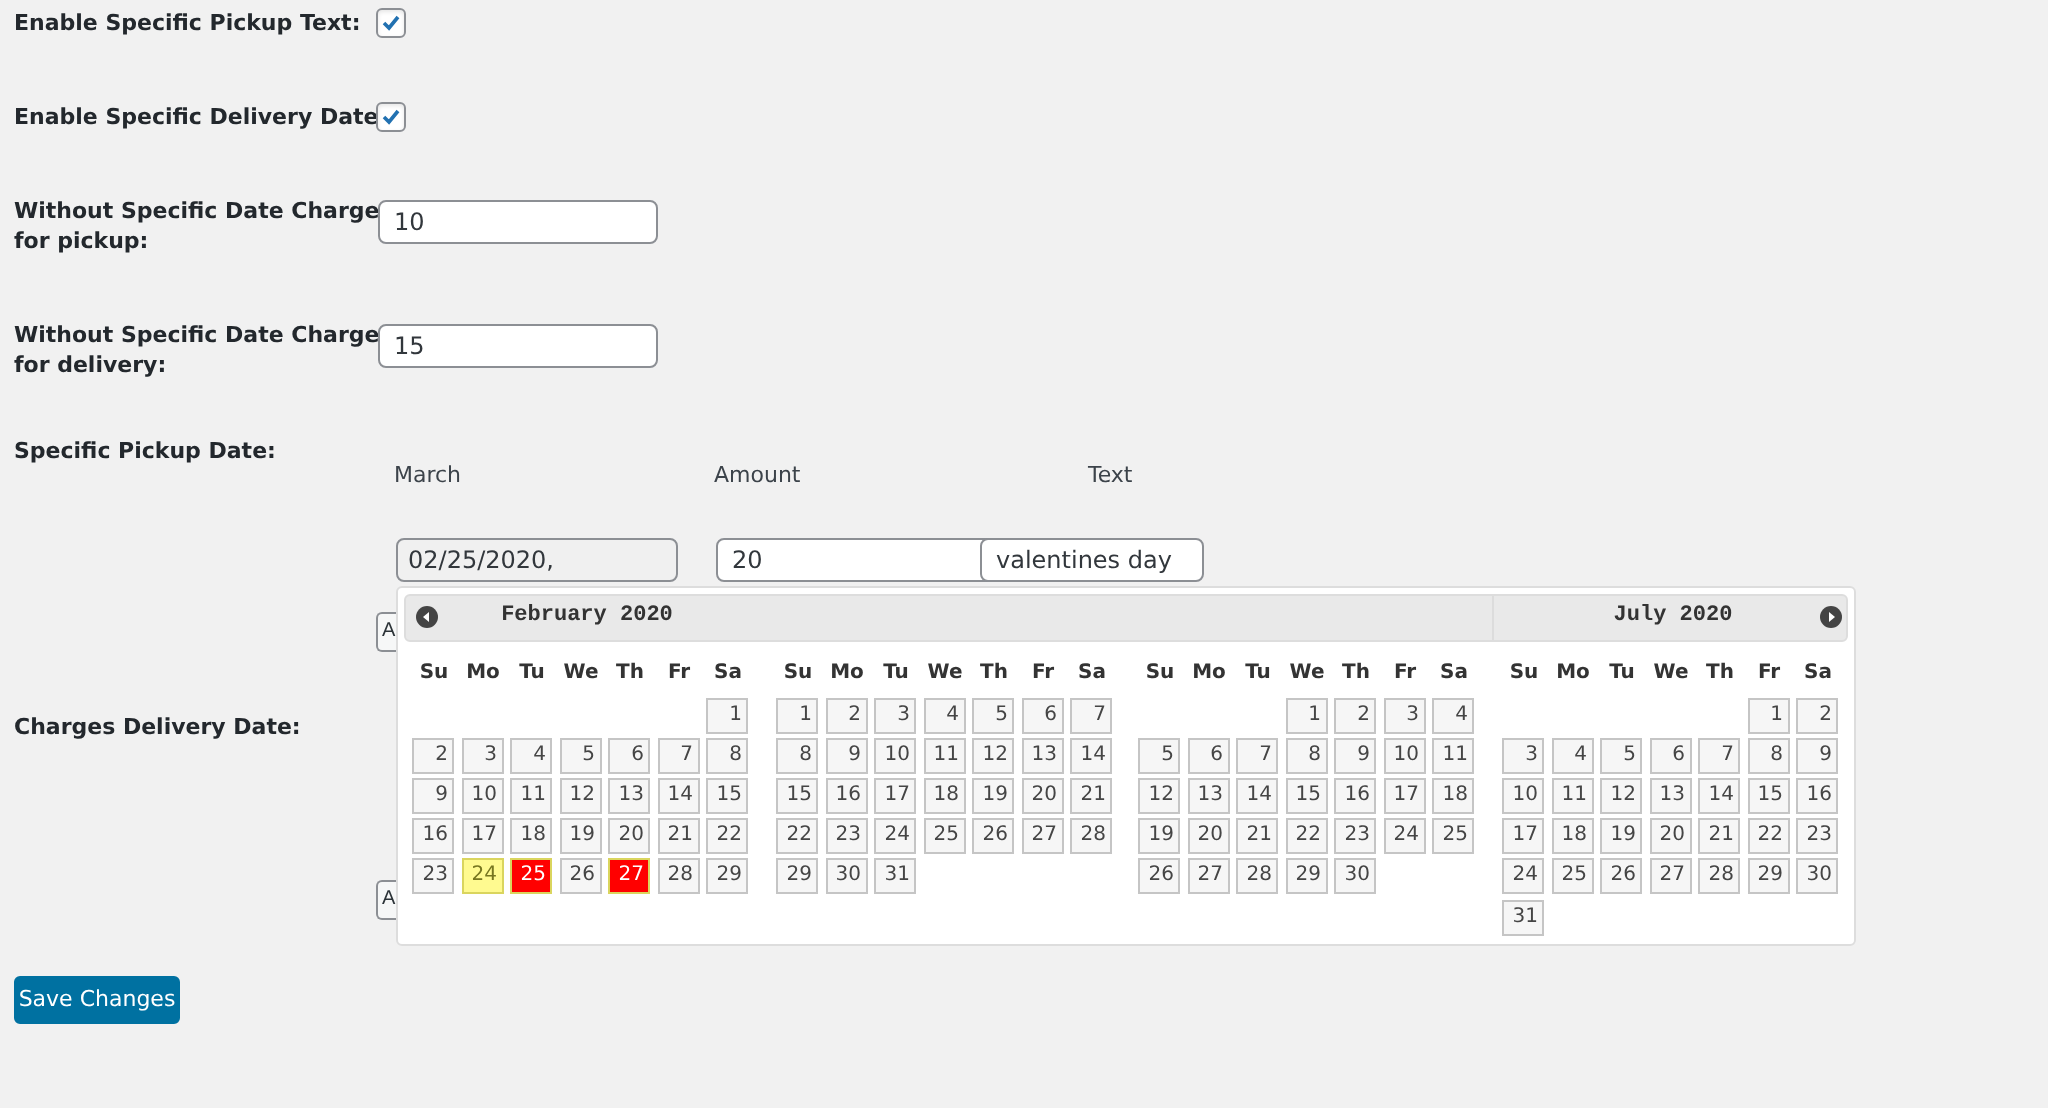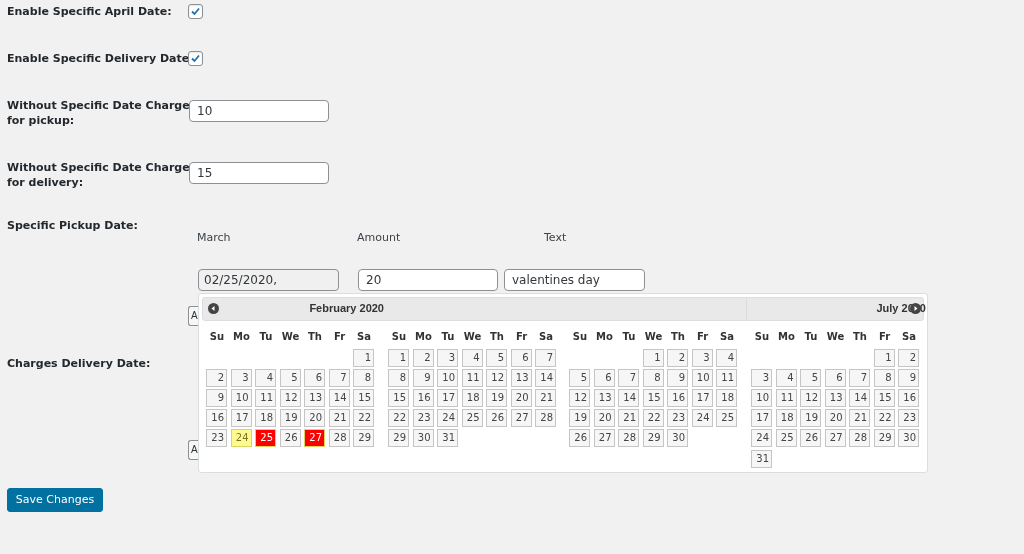--- a/index.html
+++ b/index.html
@@ -21,55 +21,55 @@
     font-size:12px; color:#32373c; font-family:"DejaVu Sans", sans-serif;
   }
   .txt.ro { background:#f0f0f0; }
   .colhdr { position:absolute; top:231px; font-size:11px; color:#3c434a; font-family:"DejaVu Sans", sans-serif; }
   .stub {
     position:absolute; left:188px; width:14px; height:20px; border:1px solid #8c8f94;
     border-right:none; background:#f6f7f7; box-sizing:border-box; font-size:10px;
     line-height:18px; padding-left:2px; color:#2c3338; border-radius:3px 0 0 3px;
   }
   .save {
-    position:absolute; left:7px; top:488px; width:96px; height:24px;
+    position:absolute; left:7px; top:488px; width:83px; height:24px;
     background:#0071a1; border:1px solid #0071a1; border-radius:3px; color:#fff;
     font-size:11px; line-height:22px; text-align:center; box-sizing:border-box;
     font-family:"DejaVu Sans", sans-serif;
   }
   
   .dp {
     position:absolute; left:198px; top:293px; width:730px; height:180px;
     background:#fff; border:1px solid #dddddd; border-radius:3px; box-sizing:border-box;
   }
   .dp-head {
     position:absolute; left:3px; top:3px; width:722px; height:24px;
     background:#e9e9e9; border:1px solid #dddddd; border-radius:3px; box-sizing:border-box;
   }
   .month { position:absolute; top:0; width:181px; height:22px; }
   .month + .month { border-left:1px solid #dcdcdc; }
-  .mtitle { position:absolute; left:0; right:0; top:4px; text-align:right; font-weight:bold; font-size:11px; color:#333; font-family:Liberation Sans, sans-serif;}
+  .mtitle { position:absolute; left:0; right:0; top:4px; text-align:center; font-weight:bold; font-size:11px; color:#333; font-family:Liberation Mono, monospace;}
   .navbtn {
     position:absolute; top:5px; width:11px; height:11px; border-radius:50%; background:#444;
   }
   .navbtn svg { position:absolute; left:0; top:0; }
   .dow { position:absolute; top:0; width:24px; text-align:center; font-size:10px; font-weight:bold; color:#333; font-family:"DejaVu Sans", sans-serif;}
   .day {
     position:absolute; width:21px; height:18px; box-sizing:border-box;
     border:1px solid #c5c5c5; background:#f6f6f6; color:#454545;
     font-size:10px; text-align:right; padding-right:2px; line-height:16px;
     font-family:"DejaVu Sans", sans-serif;
   }
   .day.today { background:#fffa90; border-color:#dad55e; color:#777620; }
   .day.sel { background:#ff0000; border-color:#dad55e; color:#fff; }
 </style>
 </head>
 <body>
 
-<div class="lbl" style="top:4px">Enable Specific April Date:</div>
+<div class="lbl" style="top:4px">Enable Specific Pickup Text:</div>
 <div class="chk" style="top:4px">
   <svg width="11" height="11" viewBox="0 0 11 11">
       <path d="M2 5.5 L4.5 8 L9 2.5" stroke="#2271b1" stroke-width="1.8" fill="none"></path>
     </svg>
 </div>
 
 <div class="lbl" style="top:51px">Enable Specific Delivery Date:</div>
 <div class="chk" style="top:51px">
   <svg width="11" height="11" viewBox="0 0 11 11">
       <path d="M2 5.5 L4.5 8 L9 2.5" stroke="#2271b1" stroke-width="1.8" fill="none"></path>
@@ -88,21 +88,21 @@
 </div>
 <div class="txt" style="left:189px;top:162px;width:140px">15</div>
 
 <div class="lbl" style="top:218px">Specific Pickup Date:</div>
 <div class="colhdr" style="left:197px">March</div>
 <div class="colhdr" style="left:357px">Amount</div>
 <div class="colhdr" style="left:544px">Text</div>
 
 <div class="txt ro" style="left:198px;top:269px;width:141px;padding:0 5px">02/25/2020, 02/27/2020</div>
 <div class="txt" style="left:358px;top:269px;width:140px">20</div>
-<div class="txt" style="left:504px;top:269px;width:141px">valentines day</div>
+<div class="txt" style="left:490px;top:269px;width:112px">valentines day</div>
 
 <div class="stub" style="top:306px">A</div>
 
 <div class="lbl" style="top:356px">Charges Delivery Date:</div>
 <div class="stub" style="top:440px">A</div>
 
 <div class="save">Save Changes</div>
 
 <div class="dp" id="dp">
   <div class="dp-head" id="dphead">

